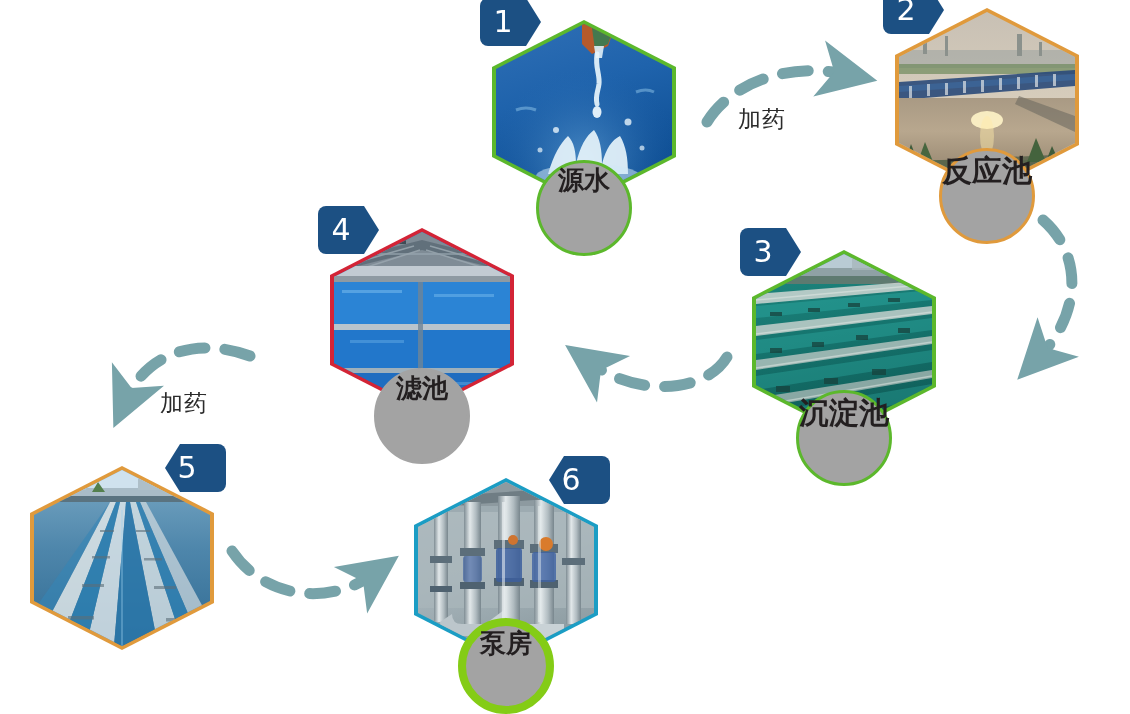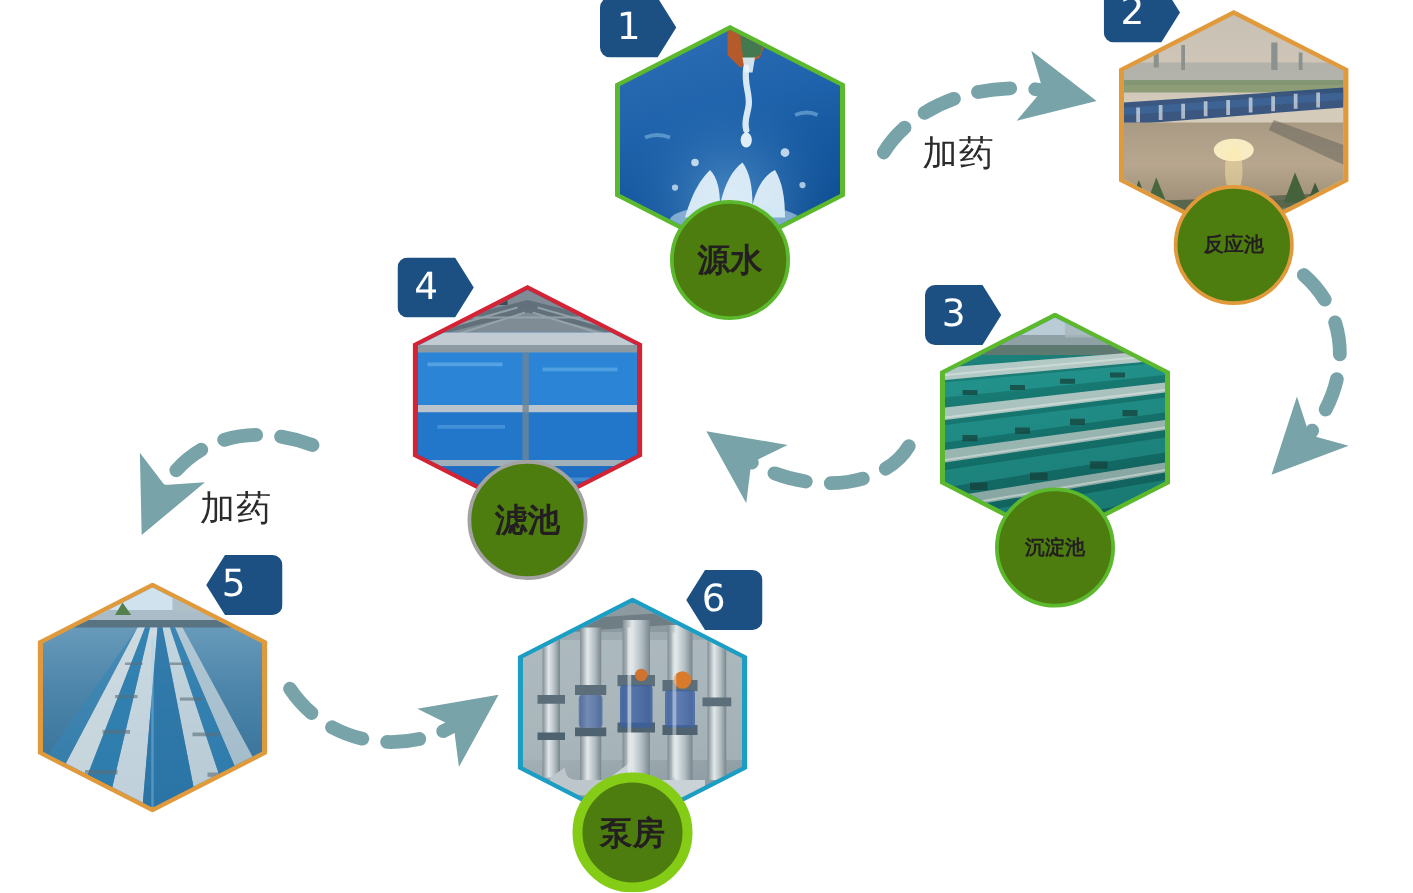--- a/index.html
+++ b/index.html
@@ -22,21 +22,21 @@
   #arrows {
     position: absolute;
     left: 0; top: 0;
     width: 1130px;
     height: 714px;
     pointer-events: none;
   }
 
   .arrow-label {
     position: absolute;
-    font-size: 28px;
+    font-size: 23px;
     color: #2b2b2b;
     font-weight: 400;
     letter-spacing: 1px;
     white-space: nowrap;
   }
 
   
   .node {
     position: absolute;
     width: 184px;
@@ -94,36 +94,36 @@
 
   
   .label-circle {
     position: absolute;
     left: 50%;
     transform: translateX(-50%);
     top: 140px;
     width: 96px;
     height: 96px;
     border-radius: 50%;
-    background: #4d7c0f;
+    background: #a3a3a3;
     display: flex;
-    align-items: center;
+    align-items: flex-start;
     justify-content: center;
     z-index: 5;
     box-sizing: border-box;
   }
   .label-text {
     font-size: 26px;
     font-weight: bold;
     color: #231f20;
     white-space: nowrap;
     letter-spacing: 0px;
     font-family: "DejaVu Sans", "Liberation Sans", sans-serif;
   }
-  .label-text.small { font-size: 16px; }
+  .label-text.small { font-size: 30px; }
 </style>
 </head>
 <body>
 
 <div id="stage">
 
   <svg id="arrows" viewBox="0 0 1130 714">
     <defs>
       <marker id="ah" markerWidth="6" markerHeight="6" refX="2.6" refY="3" orient="auto" markerUnits="strokeWidth">
         <path d="M0.2,0.4 L5.6,3 L0.2,5.6 L1.6,3 Z" fill="#77a3a9"></path>

